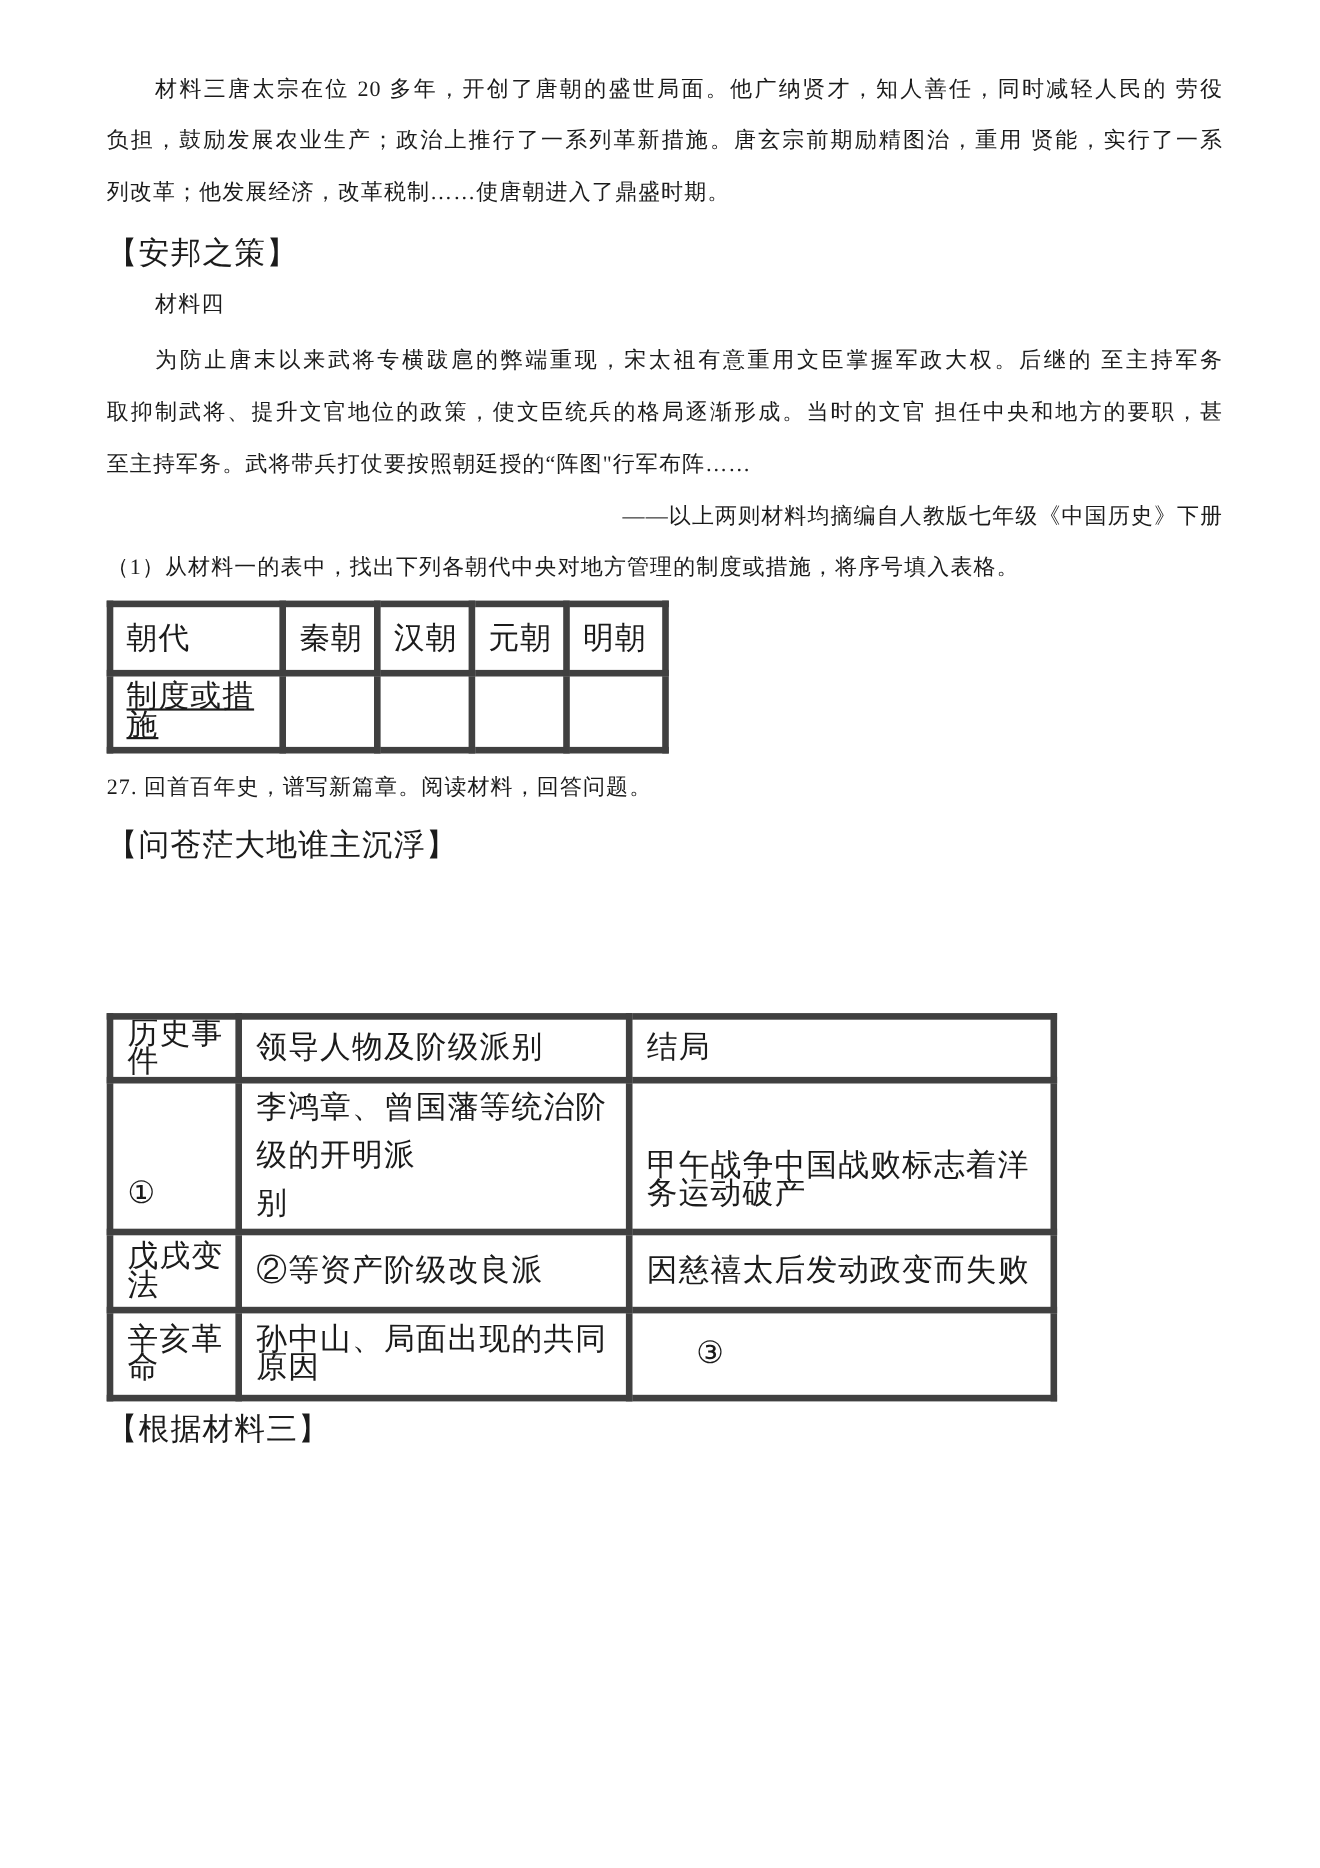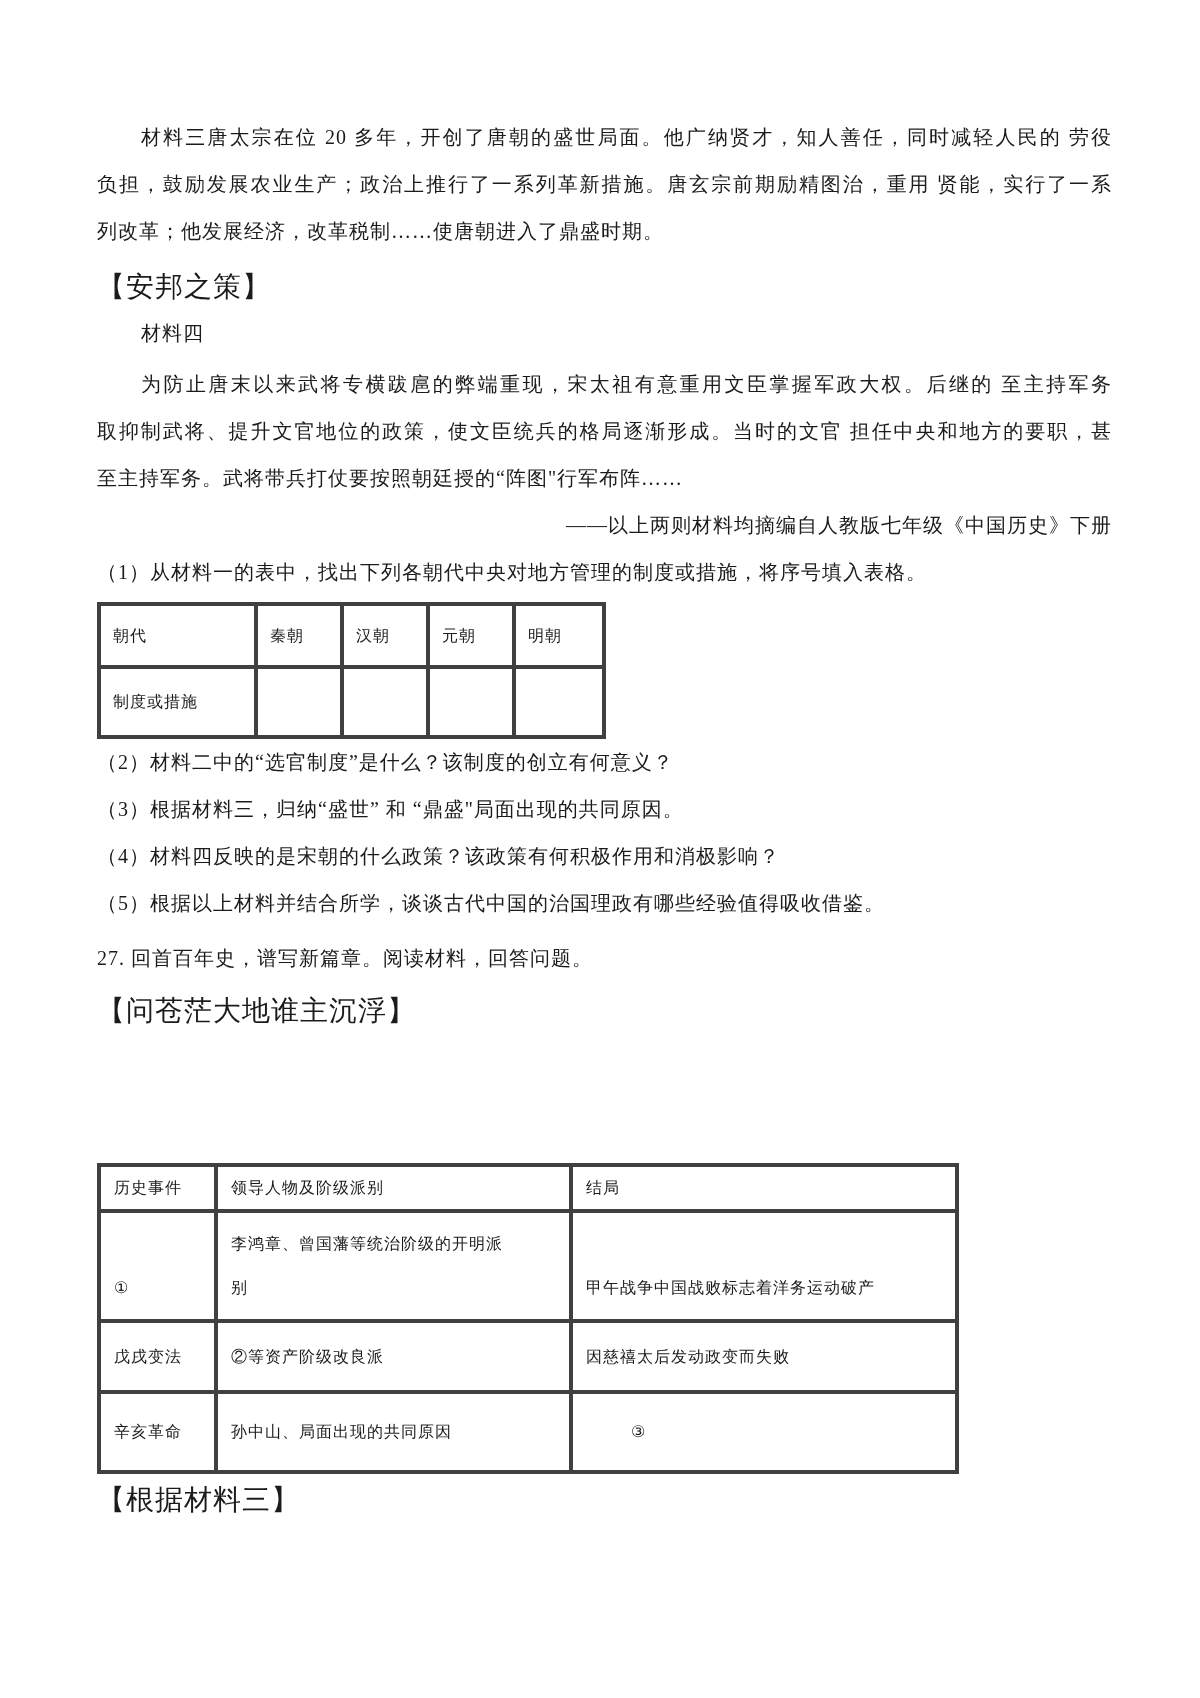--- a/index.html
+++ b/index.html
@@ -6,50 +6,50 @@
   .page {
     position: relative;
     width: 1200px;
     height: 1698px;
     background: #ffffff;
     color: #1b1b1b;
     font-family: "Liberation Serif", "DejaVu Serif", serif;
     overflow: hidden;
   }
   .content {
-    padding: 114px 88px 0 97px;  
+    padding: 58px 88px 0 97px;  
     font-size: 20px;
     line-height: 47px;
     letter-spacing: 1px;
   }
   .line { min-height: 47px; }
   .jfull { text-align: justify; text-align-last: justify; }
   .lastline { text-align: left; }
   .indent { text-indent: 2.2em; }
   .right { text-align: right; }
   .sect { font-size: 28px; }
   .m8 { margin-top: 8px; }
   .m4 { margin-top: 4px; }
   .m5 { margin-top: 5px; }
   .m2 { margin-top: 2px; }
 
   table { border-collapse: collapse; table-layout: fixed; }
   td {
-    border: 4px solid #404040;
-    font-size: 16px;
+    border: 6px solid #404040;
+    font-size: 28px;
     letter-spacing: 1px;
     vertical-align: middle;
     padding: 0 4px 0 12px;
     line-height: 26px;
     overflow: hidden;
   }
   
   .t1 { width: 505px; margin-top: 6px; }
   .t1 tr.r1 { height: 63px; }
-  .t1 tr.r2 { height: 70px; }
+  .t1 tr.r2 { height: 70px; text-decoration: underline; }
 
   
   .t2 { width: 858px; margin-top: 129px; }
   .t2 tr.hr  { height: 46px; }
   .t2 tr.rw1 { height: 110px; }
   .t2 tr.rw2 { height: 71px; }
   .t2 tr.rw3 { height: 80px; }
   .t2 td { padding-left: 13px; }
   .t2 .twolines { white-space: pre-line; line-height: 44px; }
   .t2 .bottom { vertical-align: bottom; padding-bottom: 18px; }
@@ -100,26 +100,20 @@
       <tr class="r2">
         <td>制度或措施</td>
         <td></td>
         <td></td>
         <td></td>
         <td></td>
       </tr>
     </tbody>
       </table>
 
-    <div>
-      <div class="line">（2）材料二中的“选官制度”是什么？该制度的创立有何意义？</div>
-      <div class="line">（3）根据材料三，归纳“盛世” 和 “鼎盛"局面出现的共同原因。</div>
-      <div class="line">（4）材料四反映的是宋朝的什么政策？该政策有何积极作用和消极影响？</div>
-      <div class="line">（5）根据以上材料并结合所学，谈谈古代中国的治国理政有哪些经验值得吸收借鉴。</div>
-    </div>
 
     <div class="line m8">27. 回首百年史，谱写新篇章。阅读材料，回答问题。</div>
 
     <div class="line sect m5">【问苍茫大地谁主沉浮】</div>
 
 
     <table class="t2">
       <colgroup>
         <col style="width:117px">
           <col style="width:355px">

